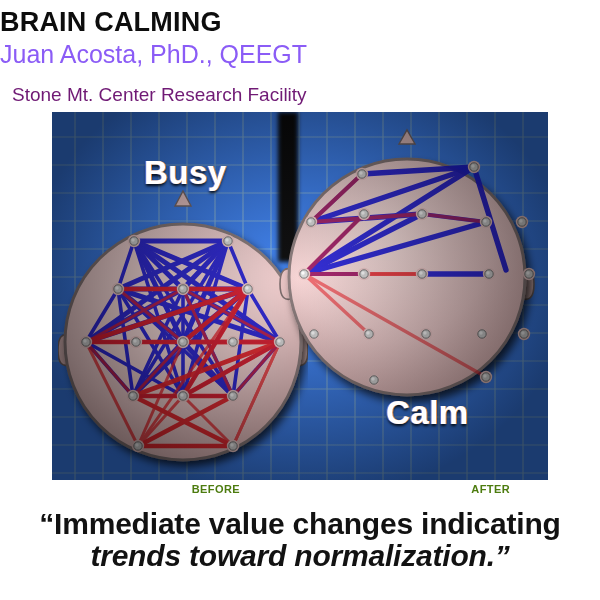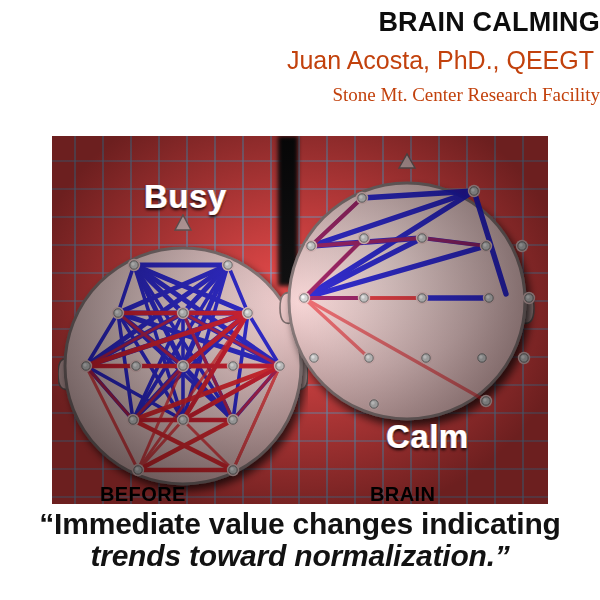--- a/index.html
+++ b/index.html
@@ -4,41 +4,41 @@
 <style>
   html,body{margin:0;padding:0;}
   body{
     width:600px;height:600px;background:#ffffff;overflow:hidden;
     font-family:"Liberation Sans",sans-serif;
     -webkit-font-smoothing:antialiased;
   }
   .page{position:relative;width:600px;height:600px;}
 
   
-  .header{position:absolute;left:0;top:0;width:600px;text-align:right;}
+  .header{position:absolute;left:0;top:0;width:600px;text-align:left;}
   .title{
     font-family:"Liberation Sans",sans-serif;
     font-weight:bold;font-size:27px;letter-spacing:.2px;
     color:#0d0d0d;margin:0;padding-top:8px;line-height:1.08;
   }
   .author{
     font-family:"Liberation Sans",sans-serif;
-    font-weight:normal;font-size:25px;color:#c2410c;
-    margin:6px;padding-top:3px;line-height:1.12;
+    font-weight:normal;font-size:25px;color:#8b5cf6;
+    margin:0;padding-top:3px;line-height:1.12;
   }
   .facility{
-    font-family:Liberation Serif, serif;
-    font-weight:normal;font-size:19px;color:#c2410c;
-    margin:0;padding-top:4px;line-height:1.12;
+    font-family:Liberation Sans, sans-serif;
+    font-weight:normal;font-size:19px;color:#701a75;
+    margin:12px;padding-top:4px;line-height:1.12;
   }
 
   
   .panel{
     position:absolute;left:52px;top:112px;width:496px;height:368px;
-    background:#ef4444;overflow:hidden;margin-top:24px;
+    background:#3b82f6;overflow:hidden;
   }
   .grid{
     position:absolute;inset:0;
     background-image:
       linear-gradient(to right, rgba(130,180,225,.55) 0 2px, transparent 2px 100%),
       linear-gradient(to bottom, rgba(130,180,225,.45) 0 2px, transparent 2px 100%);
     background-size:28px 28px;
     background-position:-6px -4px;
   }
   
@@ -67,22 +67,22 @@
       -1px 0 0 rgba(110,140,255,.7),
       0 2px 3px rgba(0,0,0,.9);
   }
   .label-busy{left:92px;top:42px;}
   .label-calm{left:334px;top:282px;text-align:center;}
 
   
   .caption{
     position:absolute;top:483px;
     font-family:"Liberation Sans",sans-serif;
-    font-weight:bold;font-size:20px;color:#000000;letter-spacing:.4px;
-    text-align:left;
+    font-weight:bold;font-size:11px;color:#4d7c0f;letter-spacing:.4px;
+    text-align:right;
   }
   .cap-before{left:100px;width:140px;}
   .cap-after{left:370px;width:140px;}
 
   .quote{
     position:absolute;left:18px;top:508px;width:564px;
     text-align:center;
     font-family:"Liberation Sans",sans-serif;
     font-weight:bold;font-size:30px;color:#121212;
     line-height:1.05;letter-spacing:-.2px;
@@ -324,20 +324,20 @@
       </svg>
     </div>
 
     <div class="panel-vignette"></div>
 
     <div class="scan-label label-busy">Busy</div>
     <div class="scan-label label-calm">Calm</div>
   </div>
 
   <div class="caption cap-before">BEFORE</div>
-  <div class="caption cap-after">BRAIN</div>
+  <div class="caption cap-after">AFTER</div>
 
   <div class="quote">
     <span class="l1">“Immediate value changes indicating</span>
     <span class="l2">trends toward normalization.”</span>
   </div>
 
 </div>
 
 </body></html>

